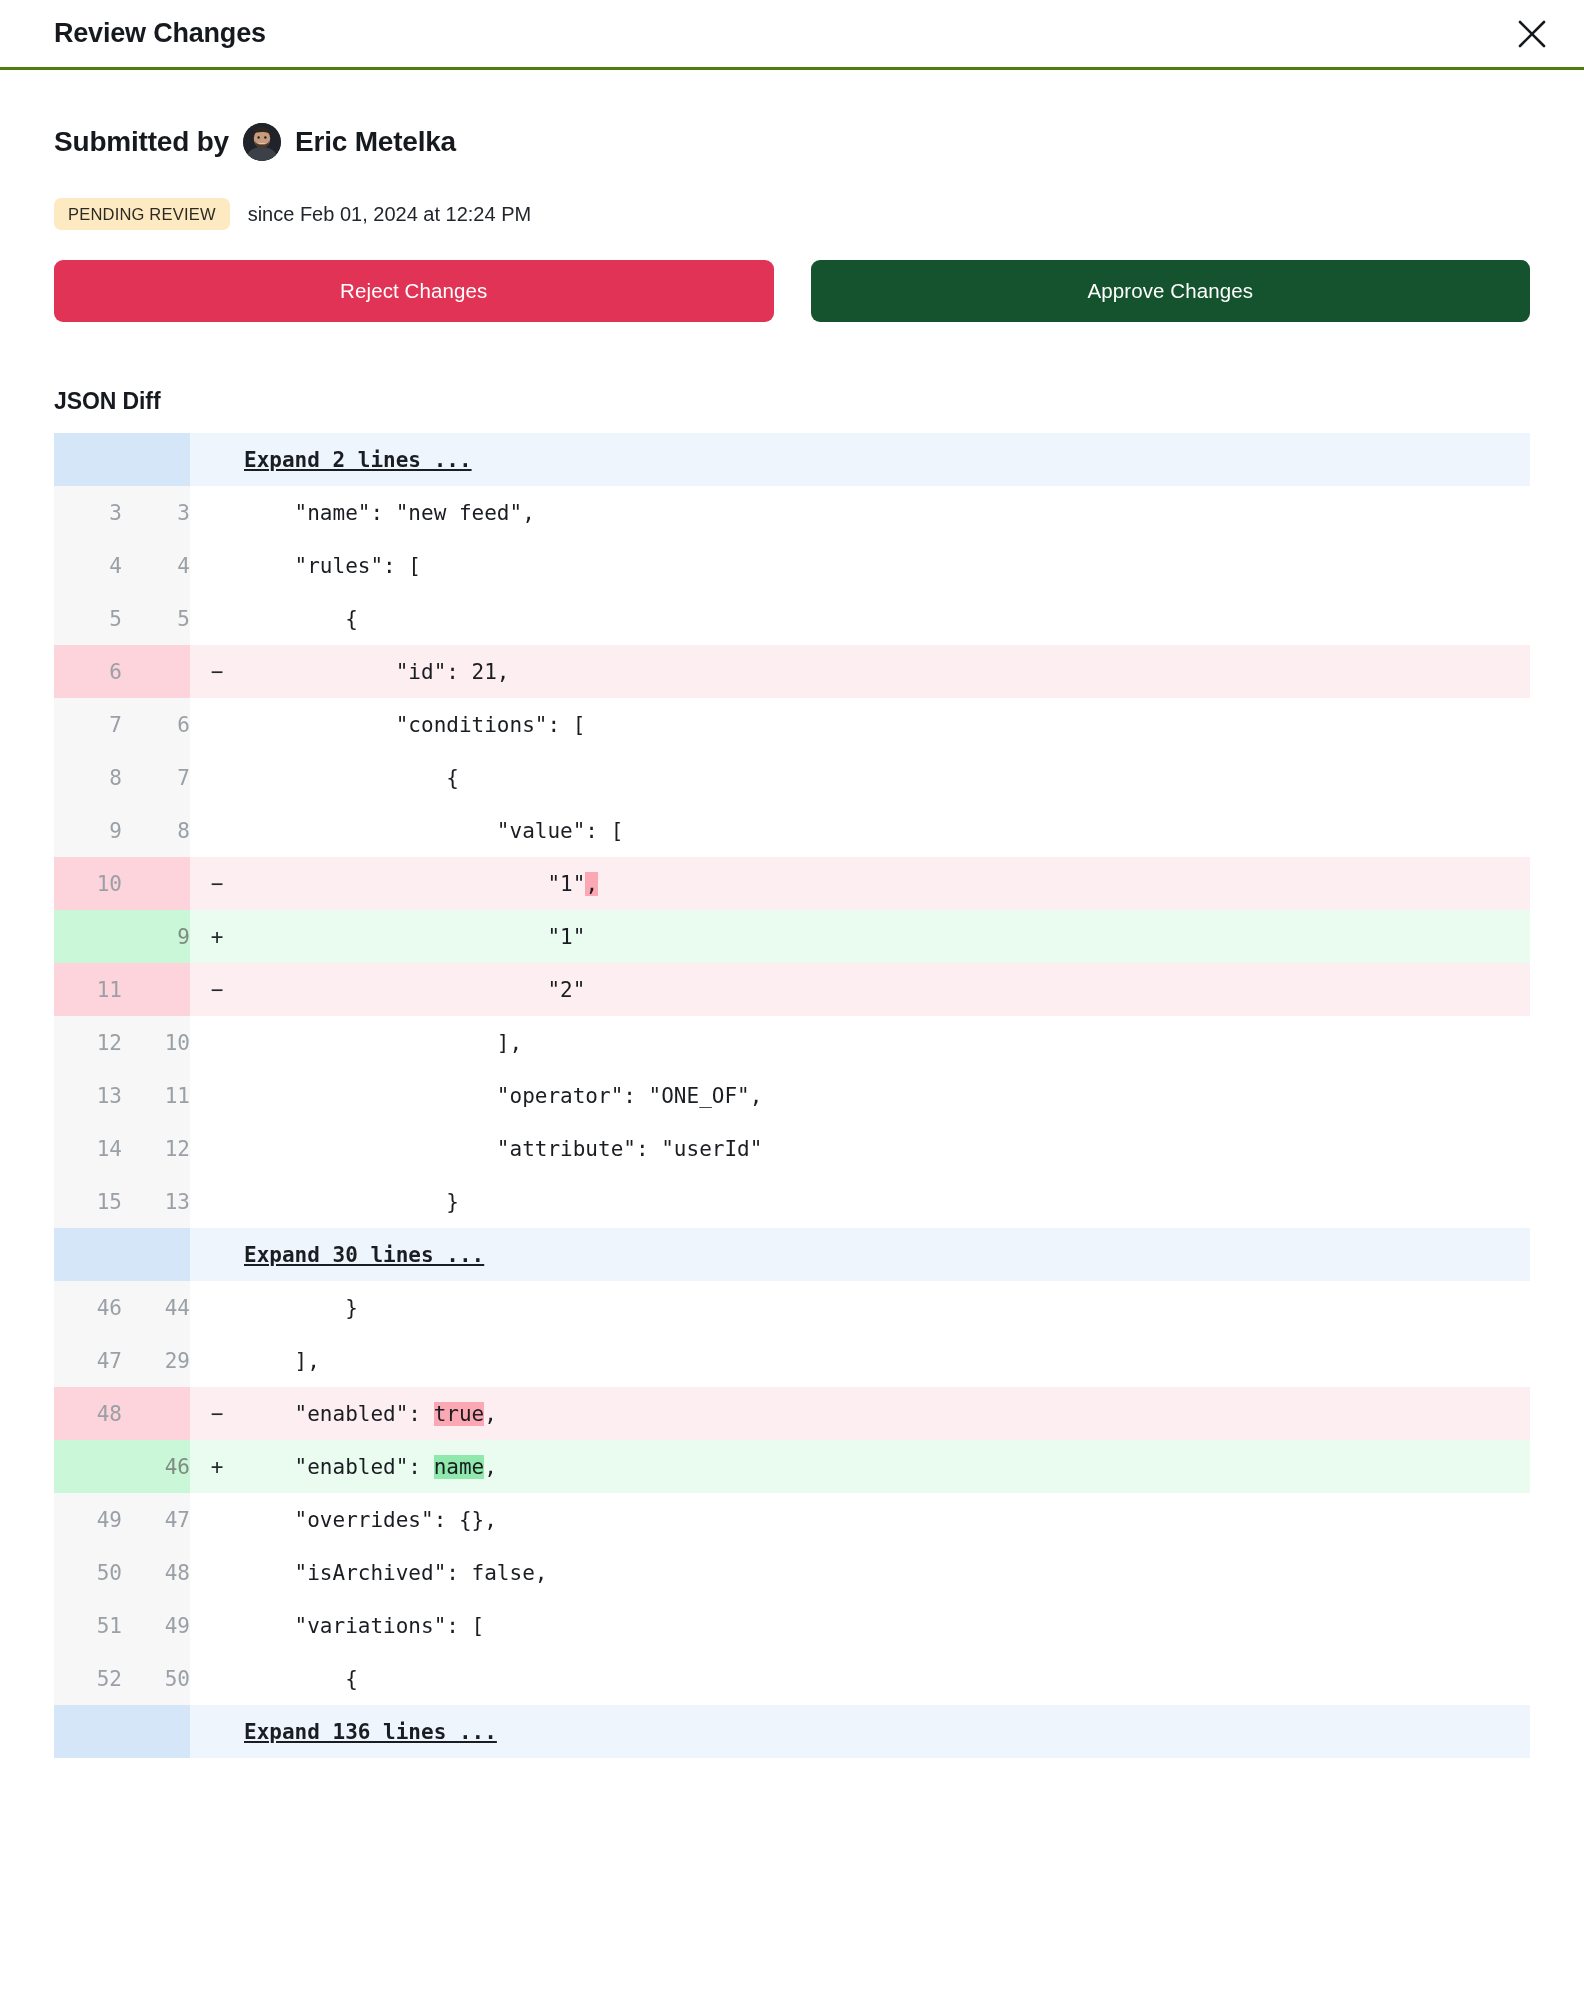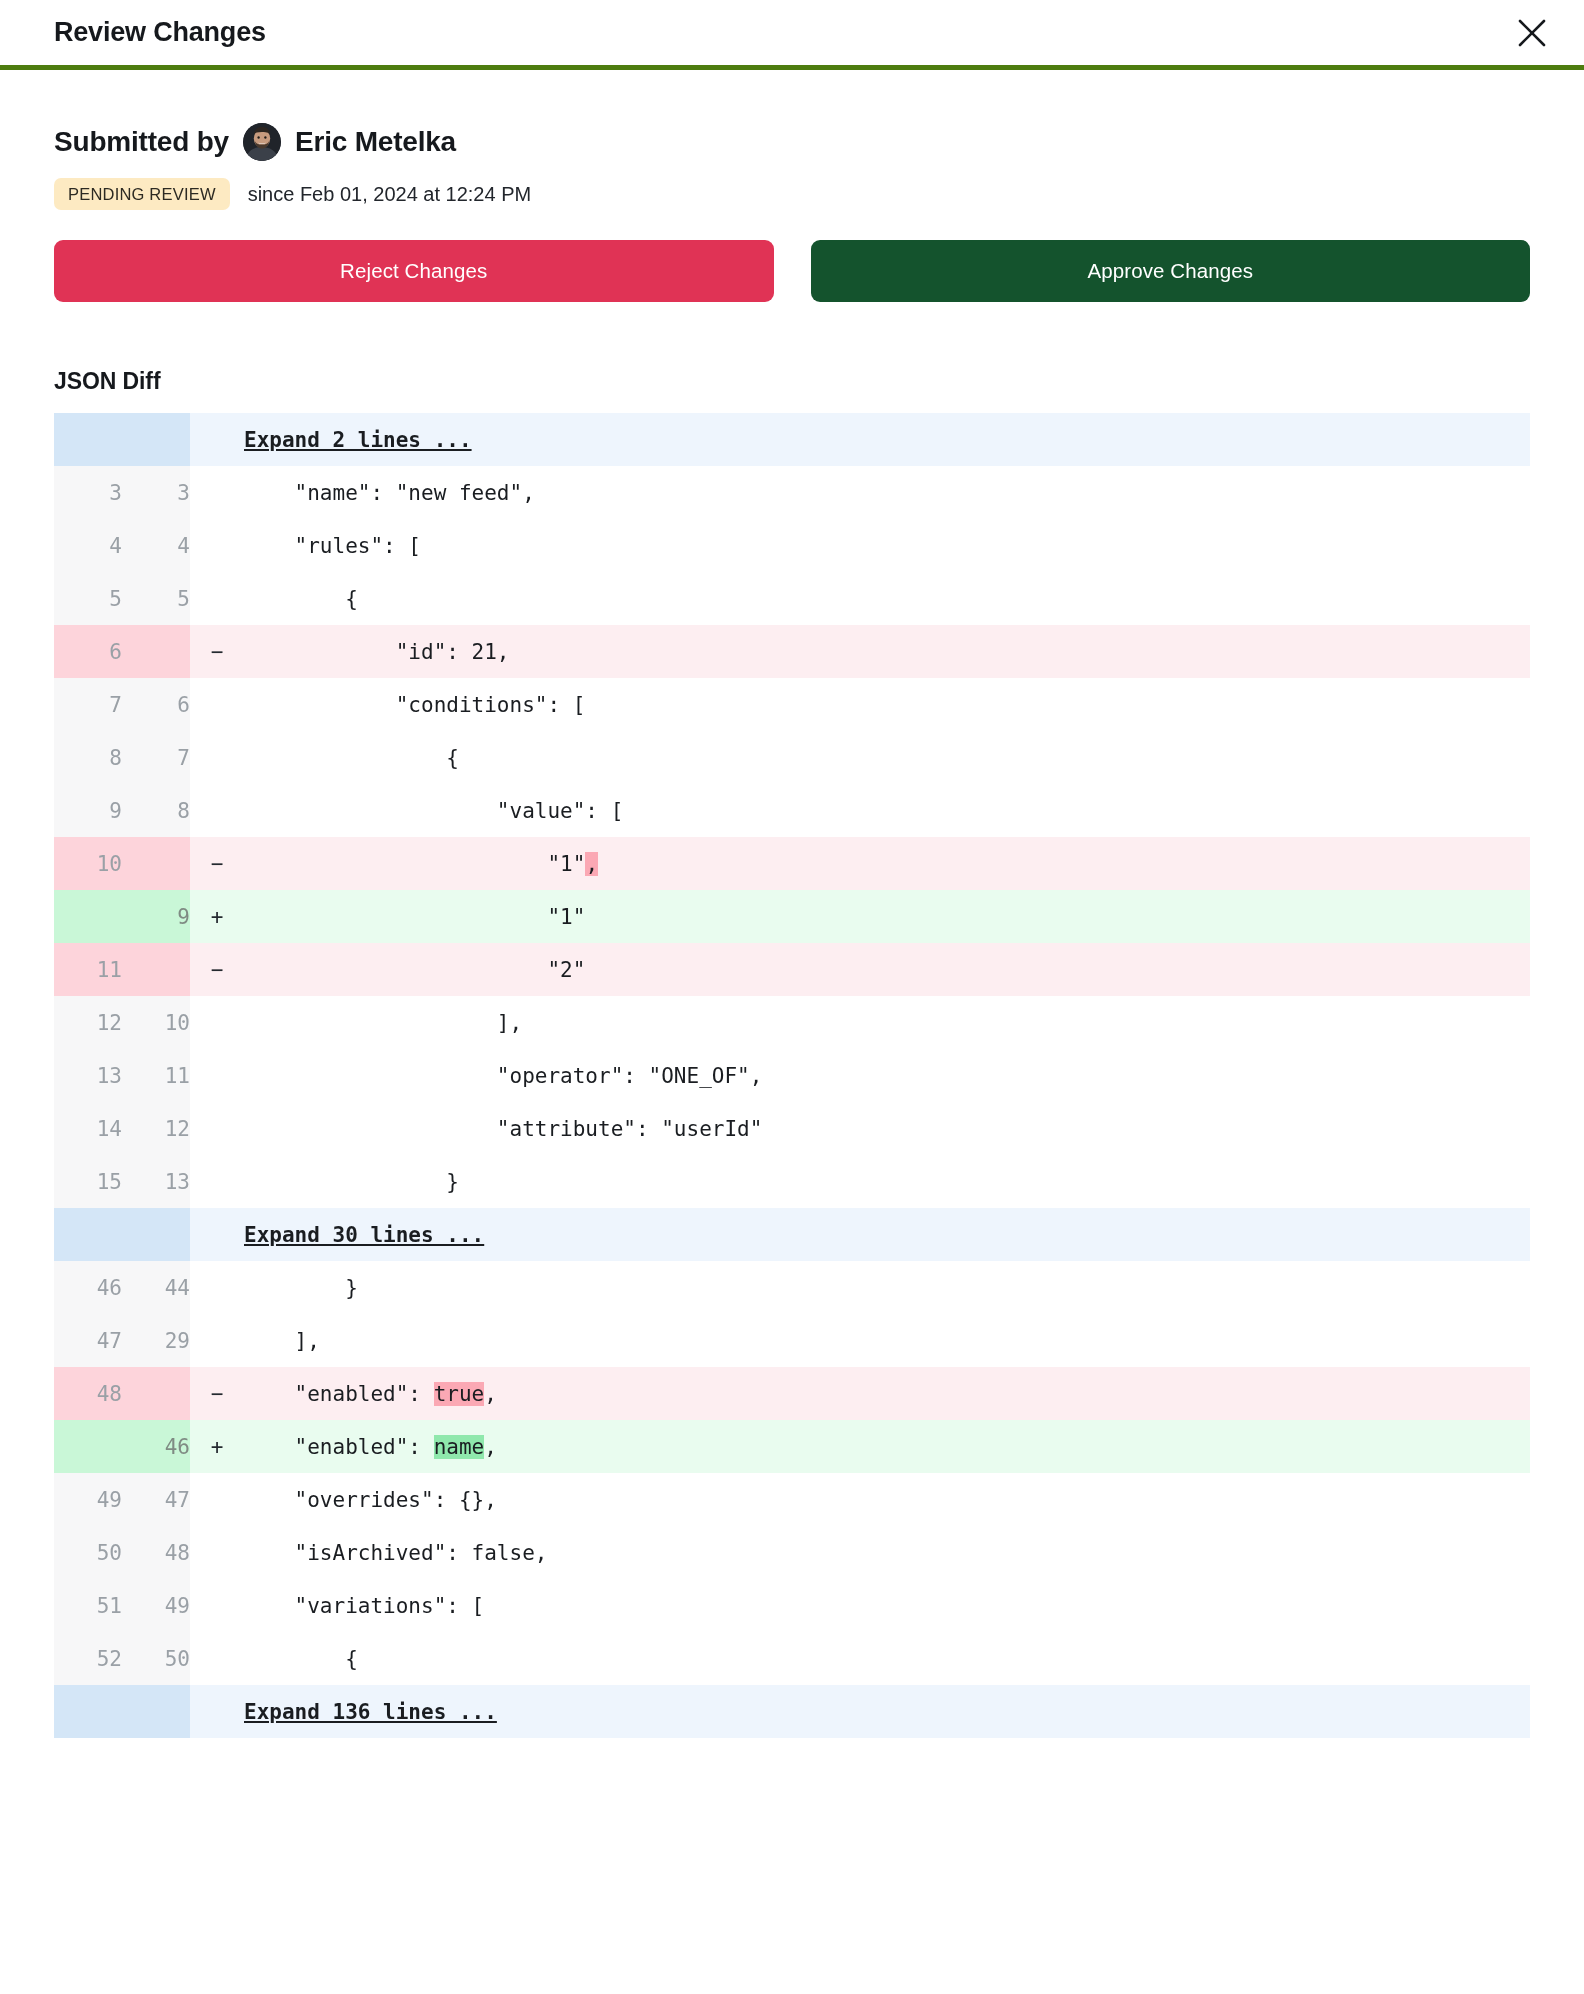--- a/index.html
+++ b/index.html
@@ -13,21 +13,21 @@
     height: 1994px;
     font-family: "Liberation Sans", sans-serif;
     color: #1f2228;
     overflow: hidden;
   }
 
   
   .modal-header {
     position: relative;
     height: 70px;
-    border-bottom: 5px solid #4d7c0f;
+    border-bottom: 3px solid #4d7c0f;
     display: flex;
     align-items: center;
     padding: 0 28px 0 54px;
   }
   .modal-title {
     font-size: 27px;
     font-weight: bold;
     letter-spacing: -0.2px;
     color: #16191d;
   }
@@ -79,21 +79,21 @@
     font-size: 28px;
     font-weight: bold;
     letter-spacing: -0.2px;
     color: #16191d;
   }
 
   .status-row {
     display: flex;
     align-items: center;
     gap: 18px;
-    margin-top: 12px;
+    margin-top: 32px;
     height: 36px;
   }
   .status-badge {
     background: #fdeac2;
     color: #2d2a22;
     font-size: 16.5px;
     font-weight: 500;
     letter-spacing: 0.2px;
     padding: 8px 14px;
     border-radius: 7px;

